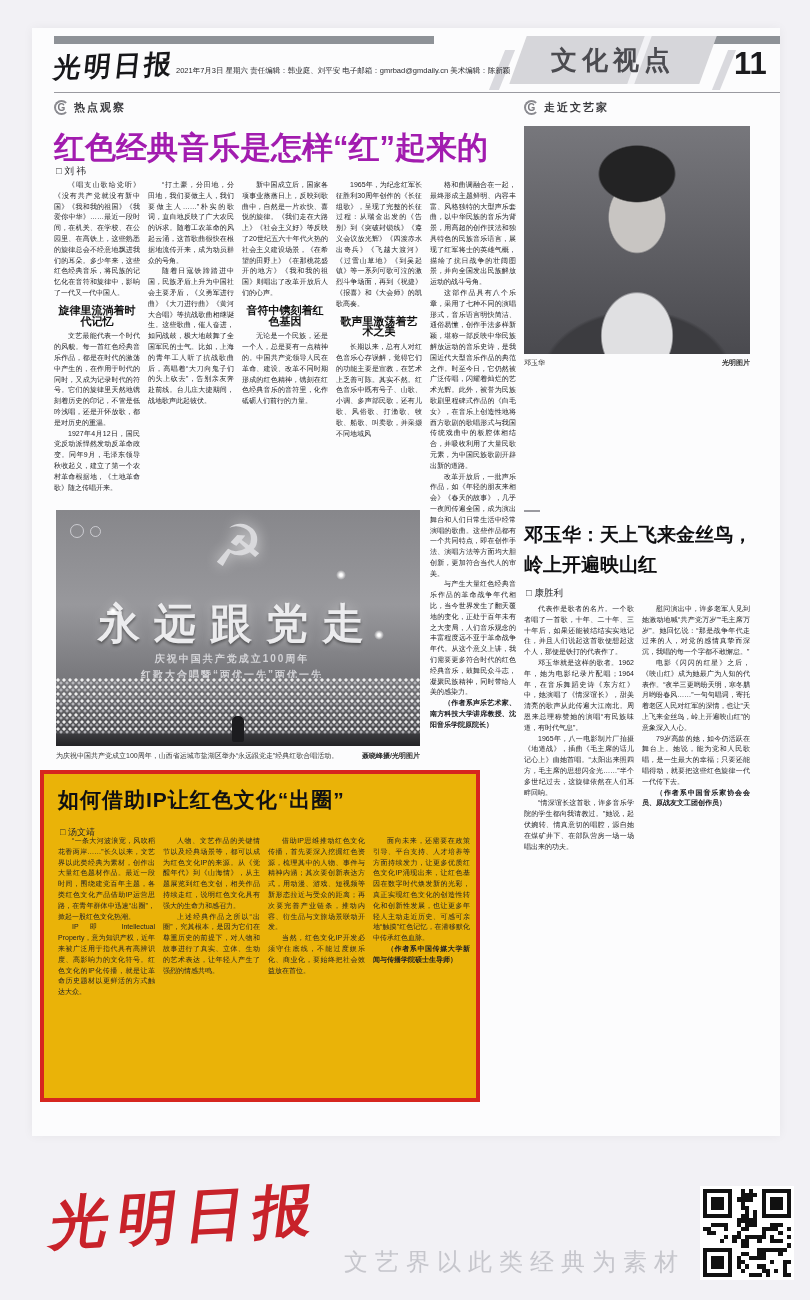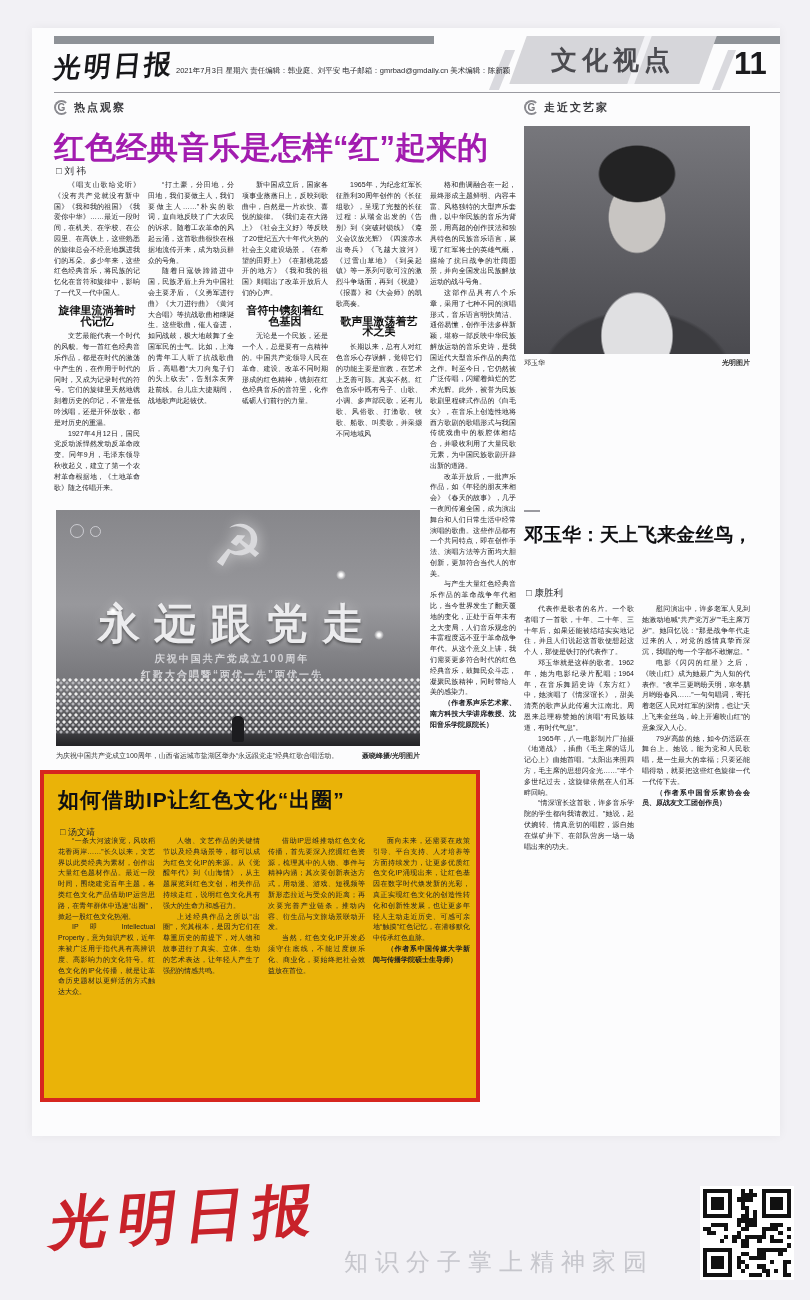--- a/index.html
+++ b/index.html
@@ -209,38 +209,39 @@
       <span class="kt">走近文艺家</span>
     </div>
     <div class="portrait"></div>
     <div class="p-caption-row">
       <span>邓玉华</span>
       <span class="credit">光明图片</span>
     </div>
     <div class="intro-tick"></div>
     <div class="a-headline">
       <div>邓玉华：天上飞来金丝鸟，</div>
+      <div>岭上开遍映山红</div>
     </div>
     <div class="byline" style="left:494px; top:559px;">□ 康胜利</div>
     <div class="np-col a-col c-a1">
       <p>代表作是歌者的名片。一个歌者唱了一首歌，十年、二十年、三十年后，如果还能被结结实实地记住，并且人们说起这首歌便想起这个人，那便是铁打的代表作了。</p>
       <p>邓玉华就是这样的歌者。1962年，她为电影纪录片配唱；1964年，在音乐舞蹈史诗《东方红》中，她演唱了《情深谊长》，甜美清亮的歌声从此传遍大江南北。周恩来总理称赞她的演唱“有民族味道，有时代气息”。</p>
       <p>1965年，八一电影制片厂拍摄《地道战》，插曲《毛主席的话儿记心上》由她首唱。“太阳出来照四方，毛主席的思想闪金光……”半个多世纪过去，这旋律依然在人们耳畔回响。</p>
       <p>“情深谊长这首歌，许多音乐学院的学生都向我请教过。”她说，起伏婉转、情真意切的唱腔，源自她在煤矿井下、在部队营房一场一场唱出来的功夫。</p>
     </div>
     <div class="np-col a-col c-a2">
       <p>慰问演出中，许多老军人见到她激动地喊“共产党万岁”“毛主席万岁”。她回忆说：“那是战争年代走过来的人，对党的感情真挚而深沉，我唱的每一个字都不敢懈怠。”</p>
       <p>电影《闪闪的红星》之后，《映山红》成为她最广为人知的代表作。“夜半三更哟盼天明，寒冬腊月哟盼春风……”一句句唱词，寄托着老区人民对红军的深情，也让“天上飞来金丝鸟，岭上开遍映山红”的意象深入人心。</p>
       <p>79岁高龄的她，如今仍活跃在舞台上。她说，能为党和人民歌唱，是一生最大的幸福；只要还能唱得动，就要把这些红色旋律一代一代传下去。</p>
       <p class="endnote">（作者系中国音乐家协会会员、原战友文工团创作员）</p>
     </div>
   </div>
 
   <div class="f-logo">光明日报</div>
-  <div class="f-slogan">知识分子掌上精神家园</div>
+  <div class="f-slogan">文艺界以此类经典为素材</div>
   <div class="qr">
     <svg id="qr-svg" viewBox="0 0 21 21" shape-rendering="crispEdges">
         <rect x="9" y="0" width="1" height="1" fill="#111"></rect>
         <rect x="11" y="0" width="1" height="1" fill="#111"></rect>
         <rect x="9" y="1" width="1" height="1" fill="#111"></rect>
         <rect x="10" y="1" width="1" height="1" fill="#111"></rect>
         <rect x="11" y="1" width="1" height="1" fill="#111"></rect>
         <rect x="12" y="1" width="1" height="1" fill="#111"></rect>
         <rect x="8" y="2" width="1" height="1" fill="#111"></rect>
         <rect x="9" y="2" width="1" height="1" fill="#111"></rect>

